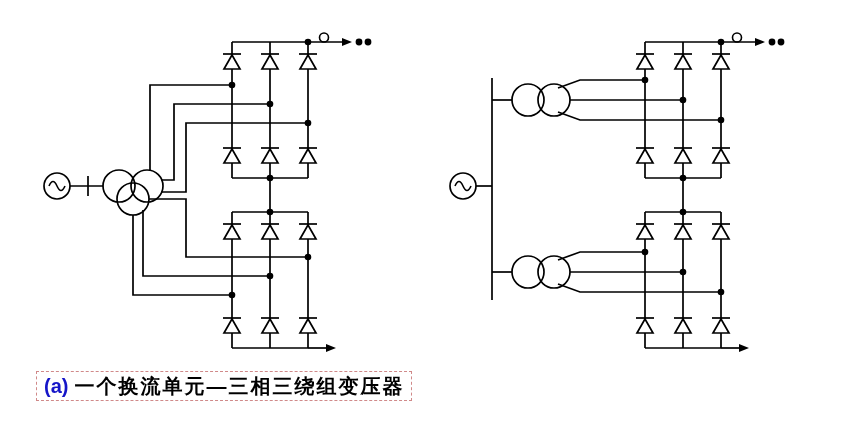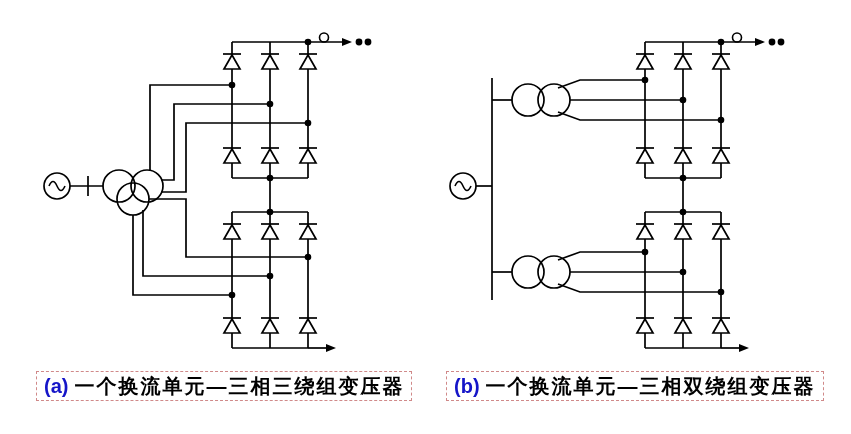--- a/index.html
+++ b/index.html
@@ -172,17 +172,14 @@
         <circle class="dot" cx="721" cy="42" r="3.3"></circle>
         <circle class="dot" cx="683" cy="178" r="3.3"></circle>
         <circle class="dot" cx="683" cy="212" r="3.3"></circle>
       </g>
     </g>
   </svg>
 
   <div class="caption" id="cap-a">
     <span class="cap-index">(a)</span><span class="cap-text">一个换流单元—三相三绕组变压器</span>
   </div>
-  <div class="caption" id="cap-b">
-    <span class="cap-index">(b)</span><span class="cap-text">一个换流单元—三相双绕组变压器</span>
-  </div>
 
 </div>
 
 </body></html>

